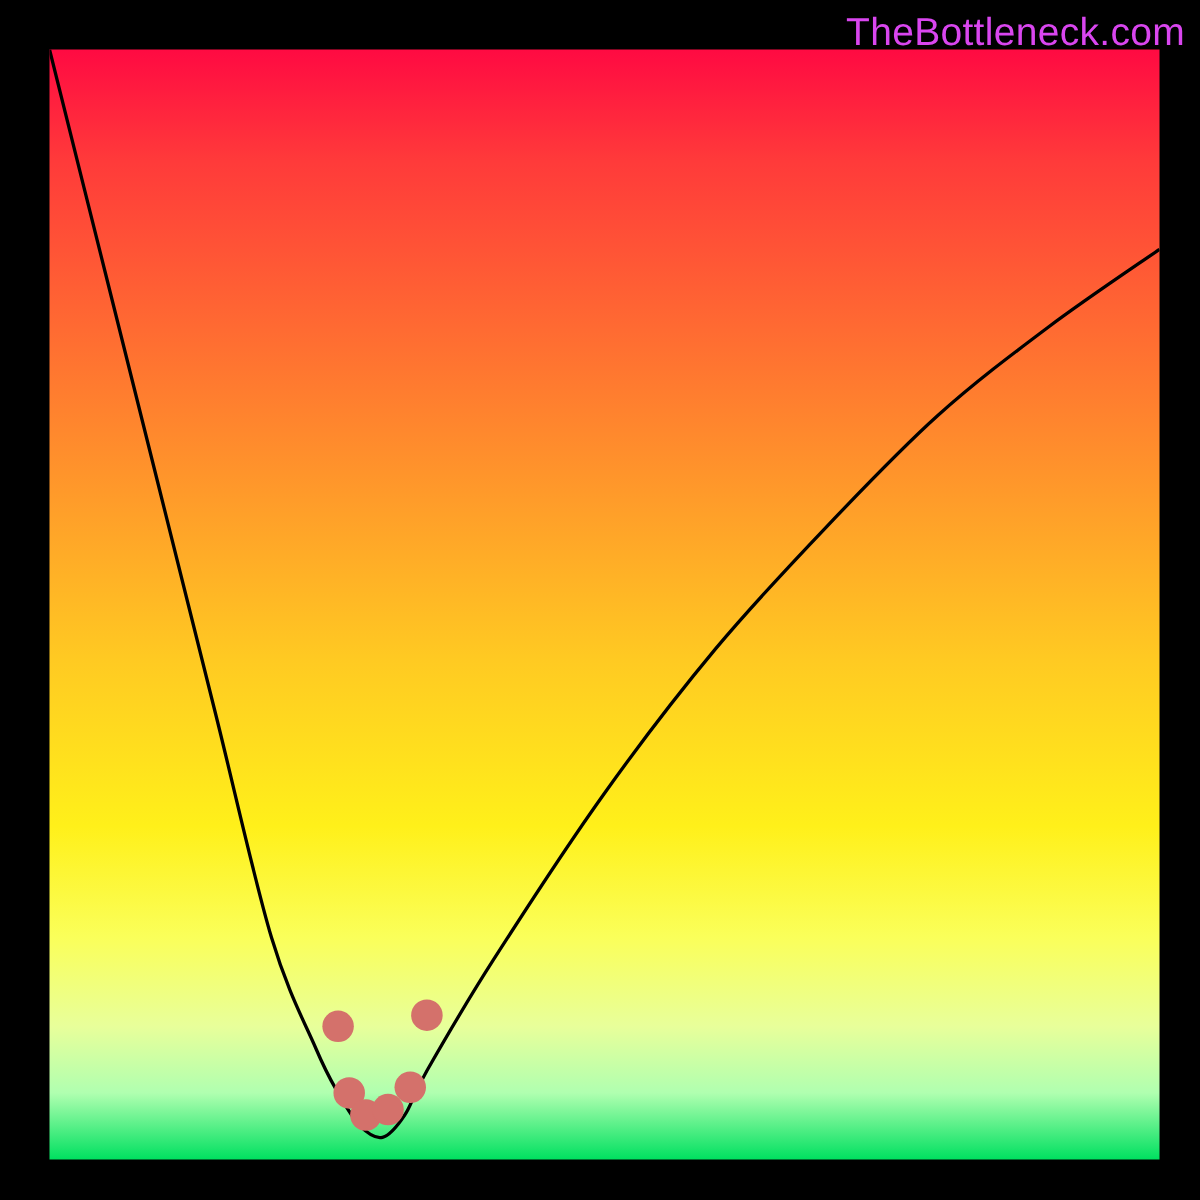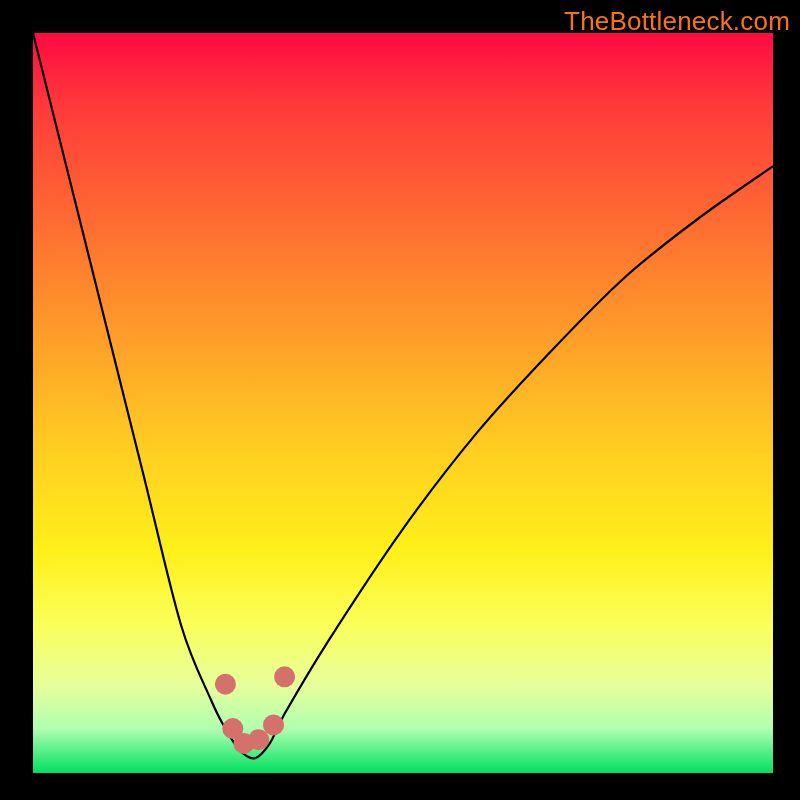--- a/index.html
+++ b/index.html
@@ -26,21 +26,21 @@
       #fff01a 70%,
       #faff5a 80%,
       #e8ff9a 88%,
       #b0ffb0 94%,
       #00e060 100%);
   }
   .watermark {
     position: absolute;
     top: 6px;
     right: 10px;
-    color: #f97316;
+    color: #d946ef;
     font-size: 26px;
     font-weight: 500;
     letter-spacing: 0.2px;
     z-index: 5;
   }
   svg.curve {
     position: absolute;
     left: 33px;
     top: 33px;
     width: 740px;

